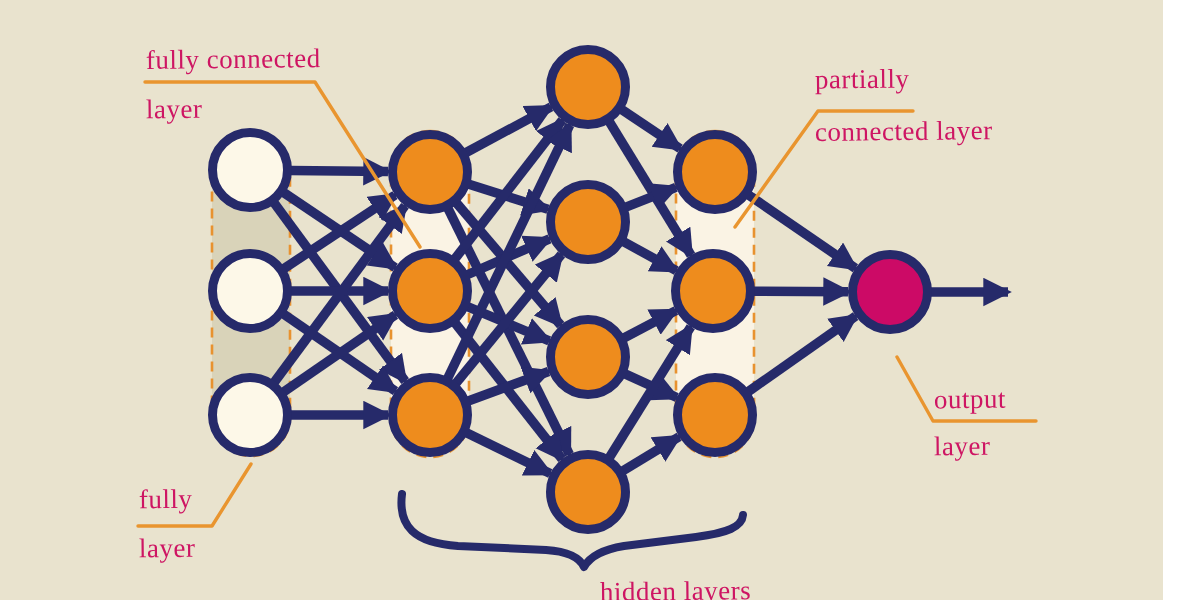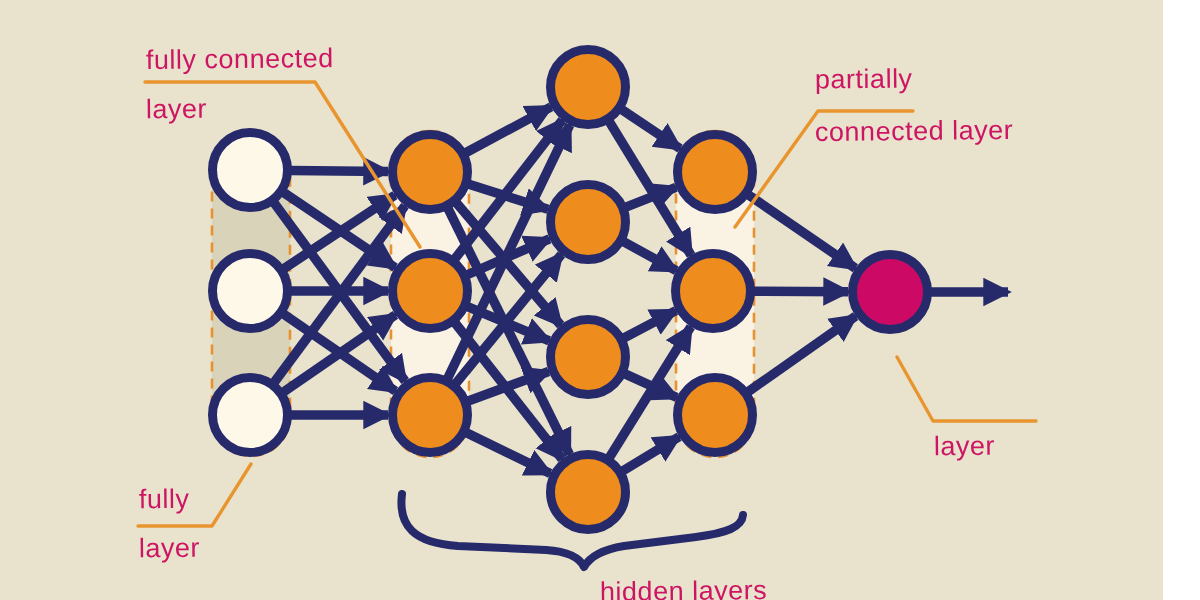--- a/index.html
+++ b/index.html
@@ -1,18 +1,18 @@
 <!DOCTYPE html>
 <html><head>
 <meta charset="utf-8">
 <style>
   html,body{margin:0;padding:0;background:#ffffff;}
   .stage{
     position:relative;width:1200px;height:600px;overflow:hidden;
-    font-family:Liberation Sans, sans-serif;
+    font-family:Liberation Serif, serif;
   }
   .bg{position:absolute;left:0;top:0;width:1163px;height:600px;background:#e9e3ce;}
   .white-strip{position:absolute;right:0;top:0;width:37px;height:600px;background:#ffffff;}
   #net-svg{position:absolute;left:0;top:0;}
   .label{
     position:absolute;
     font-size:27px;
     letter-spacing:.5px;
     color:#ce1563;
     white-space:nowrap;
@@ -101,16 +101,17 @@
 
   <div class="label" style="left:146px;top:44px">fully connected</div>
   <div class="label" style="left:146px;top:94px">layer</div>
 
   <div class="label" style="left:815px;top:64px">partially</div>
   <div class="label" style="left:815px;top:116px">connected layer</div>
 
   <div class="label" style="left:139px;top:484px">fully</div>
   <div class="label" style="left:139px;top:533px">layer</div>
 
+  <div class="label" style="left:934px;top:384px">output</div>
   <div class="label" style="left:934px;top:431px">layer</div>
 
   <div class="label" style="left:600px;top:576px">hidden layers</div>
 </div>
 
 </body></html>

